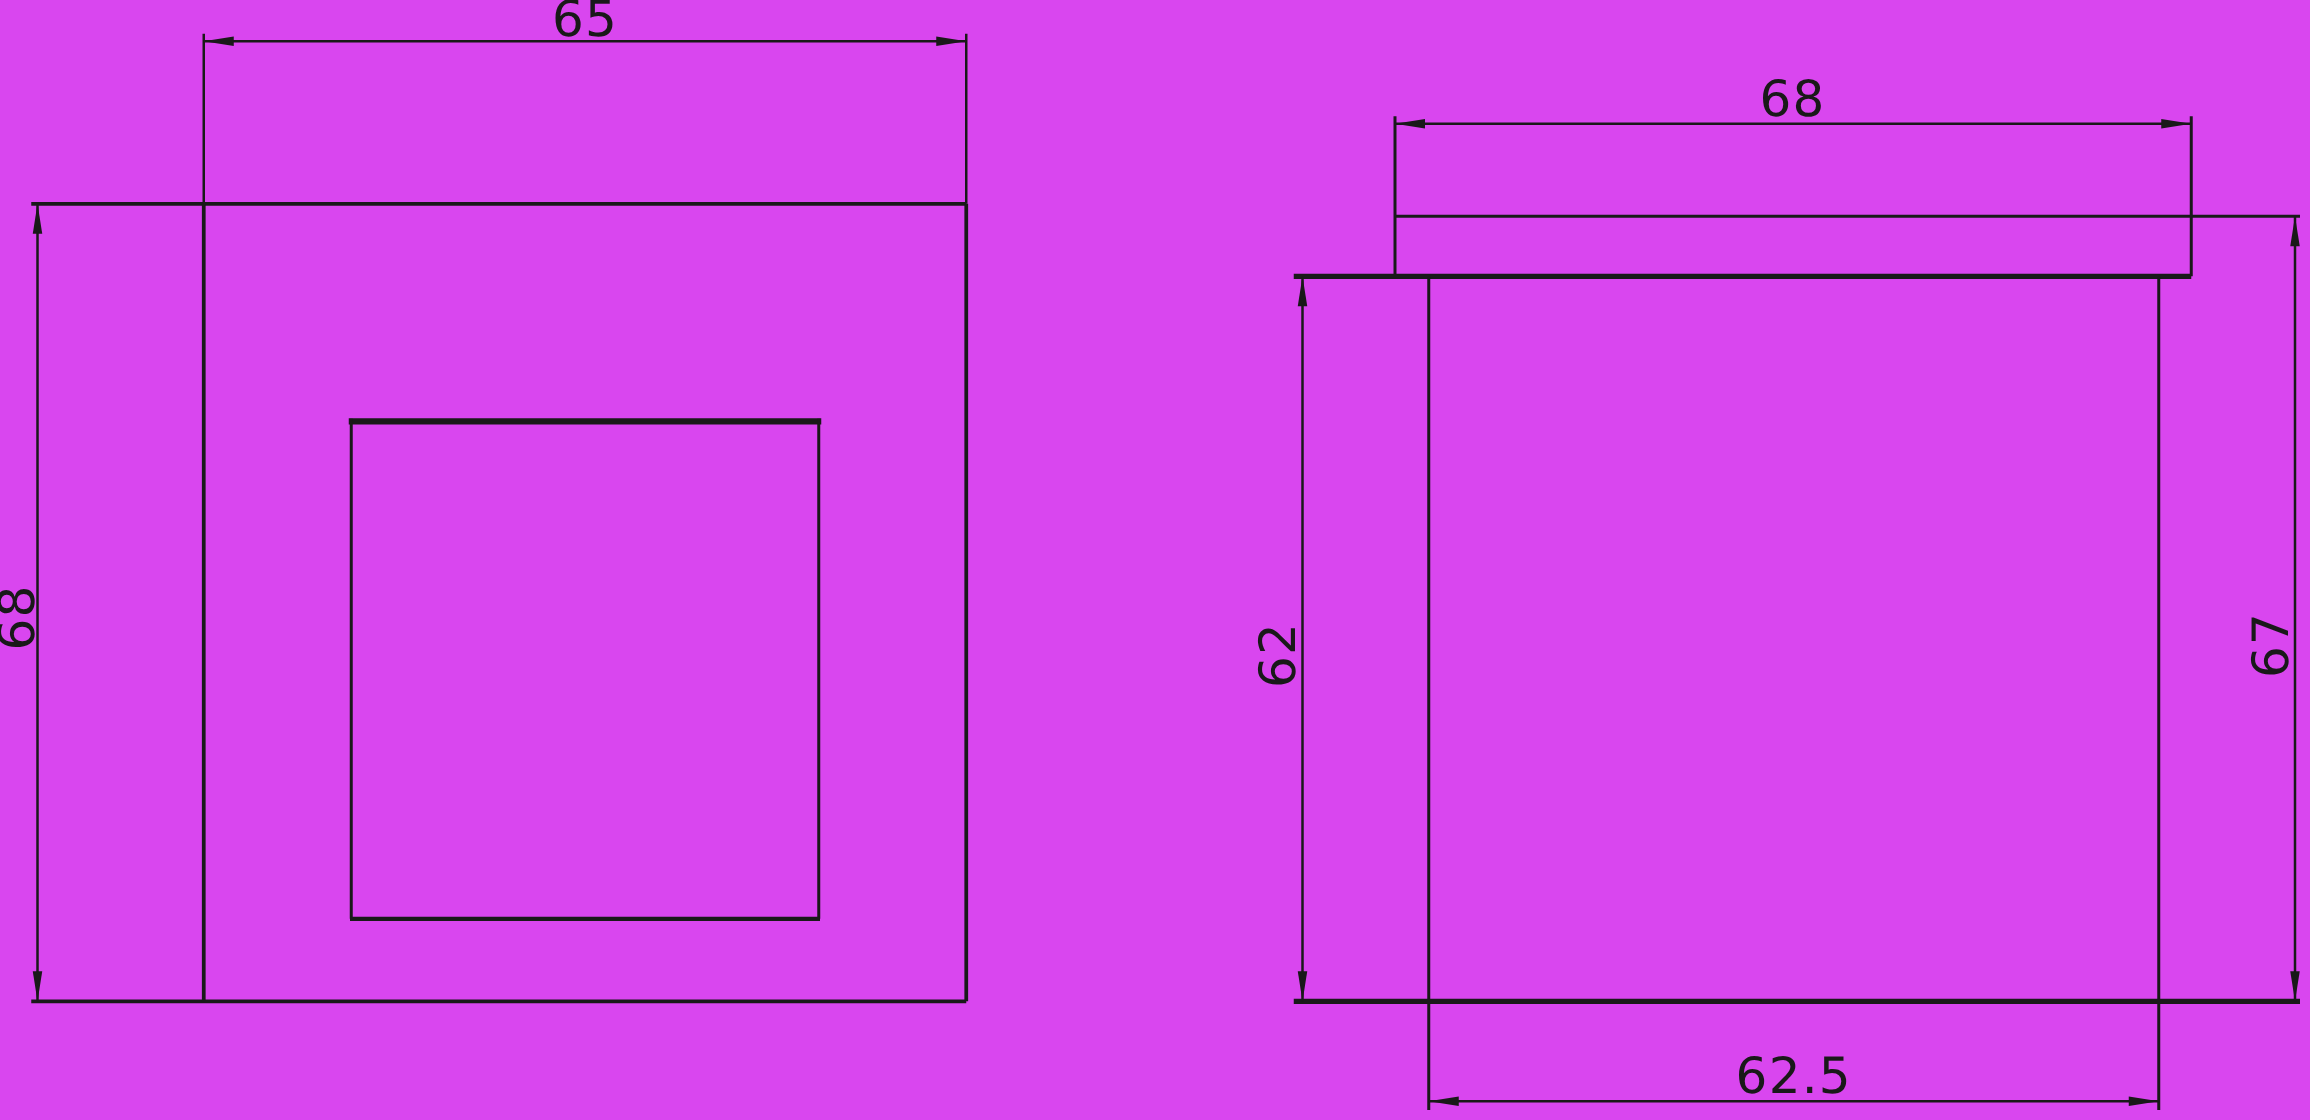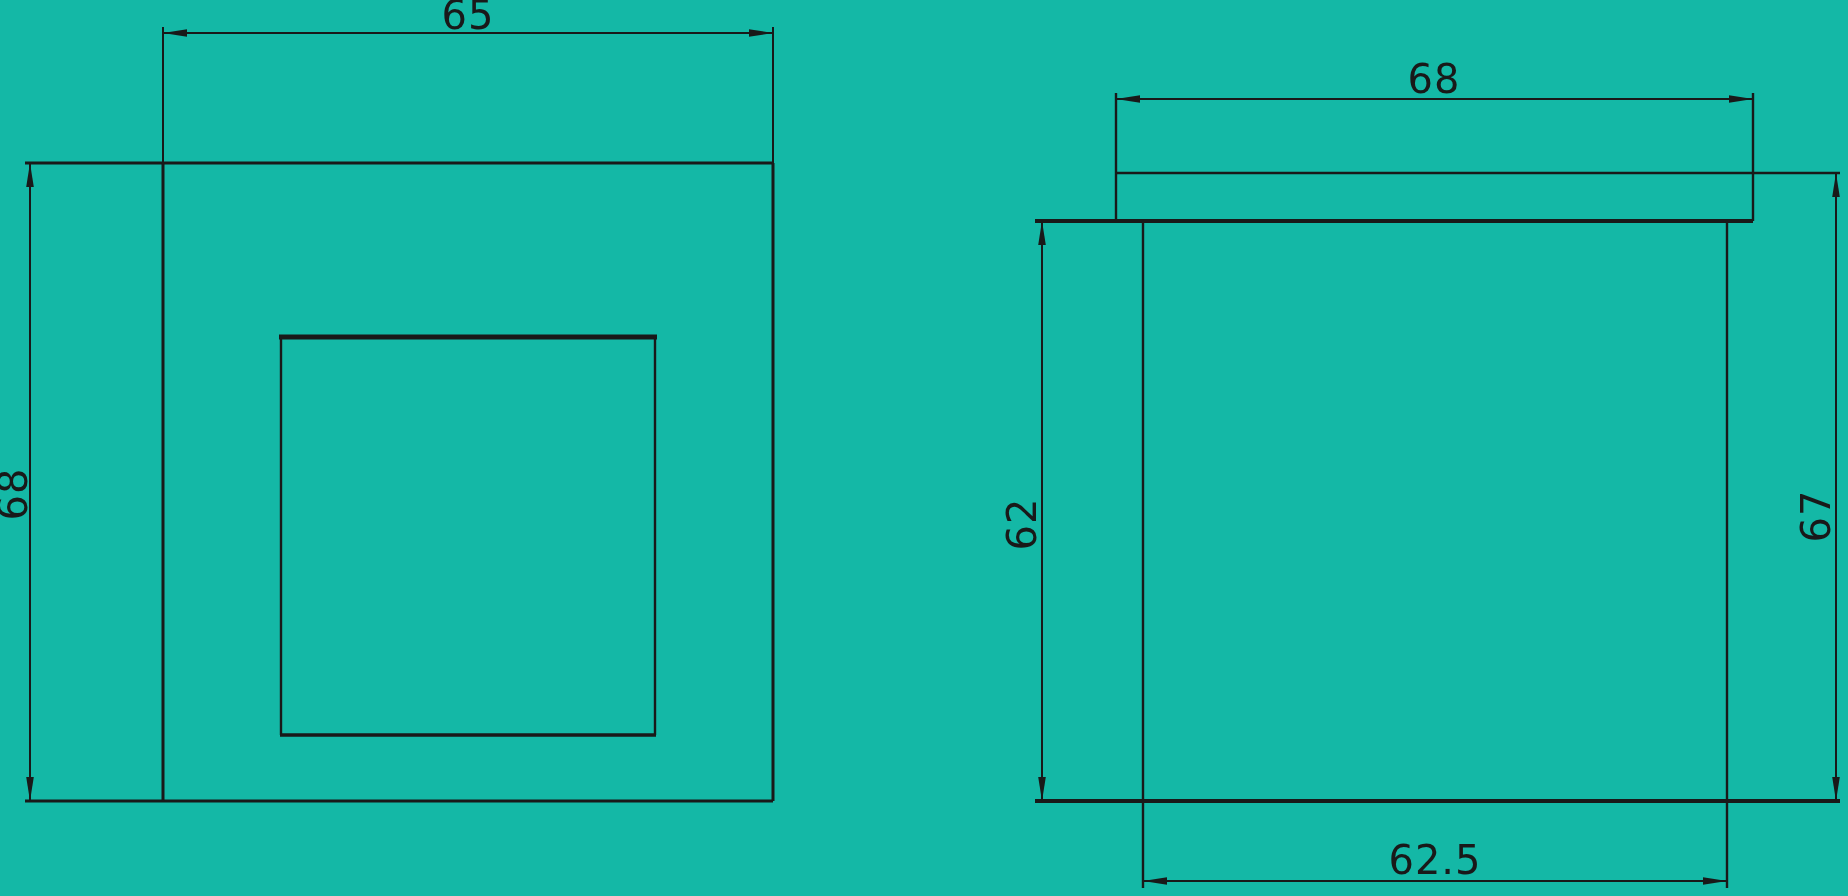--- a/index.html
+++ b/index.html
@@ -4,21 +4,21 @@
 <style>
   html, body {
     margin: 0;
     padding: 0;
     background: #ffffff;
   }
   .page {
     position: relative;
     width: 1848px;
     height: 896px;
-    background: #14b8a6;
+    background: #d946ef;
     overflow: hidden;
   }
   svg.cad {
     display: block;
     width: 1848px;
     height: 896px;
   }
   svg.cad line {
     stroke: #191919;
     stroke-linecap: butt;

